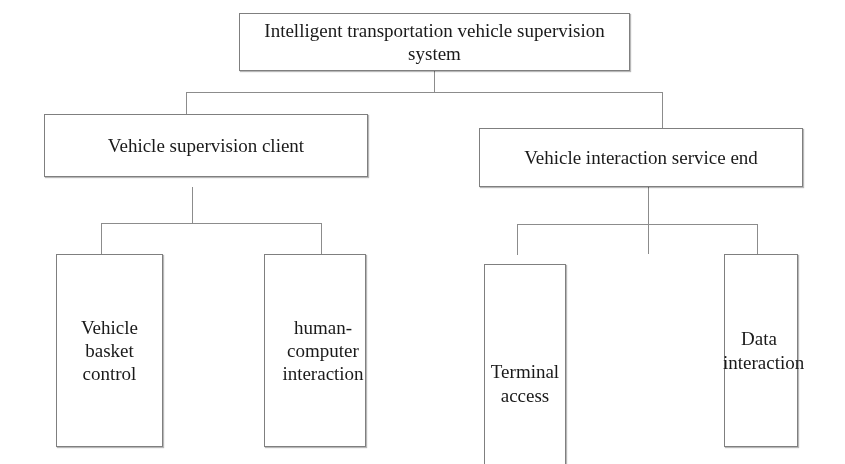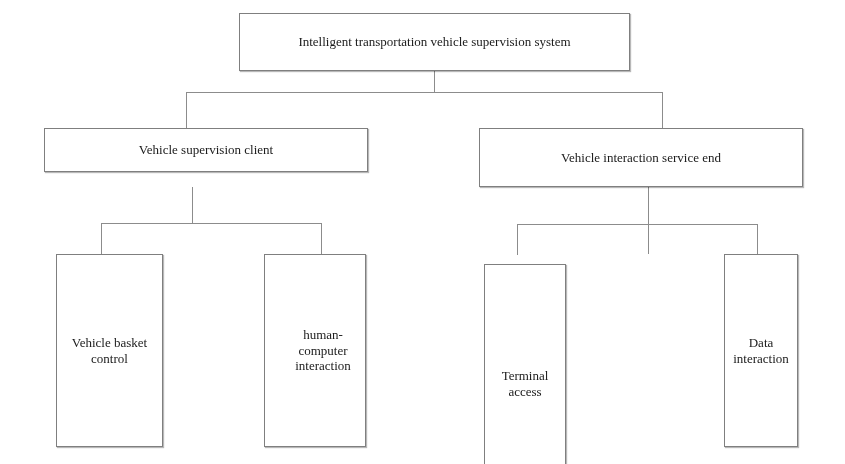--- a/index.html
+++ b/index.html
@@ -22,36 +22,36 @@
     border: 1px solid #7f7f7f;
     box-shadow: 1px 1px 1px rgba(0,0,0,0.28);
     display: flex;
     align-items: center;
     justify-content: center;
   }
   .node .label {
     display: block;
     width: 100%;
     text-align: center;
-    font-size: 13px;
+    font-size: 19px;
     line-height: 1.22;
     color: #1a1a1a;
     white-space: pre-line;
     padding: 0 2px;
   }
   .line {
     position: absolute;
     background: #8c8c8c;
   }
   .line.h { height: 1px; }
   .line.v { width: 1px; }
 
   
   #n-root     { left: 239px; top: 13px;  width: 391px; height: 58px; }
-  #n-client   { left: 44px;  top: 128px; width: 324px; height: 44px; }
+  #n-client   { left: 44px;  top: 114px; width: 324px; height: 63px; }
   #n-service  { left: 479px; top: 128px; width: 324px; height: 59px; }
   #n-basket   { left: 56px;  top: 254px; width: 107px; height: 193px; }
   #n-hci      { left: 264px; top: 254px; width: 102px; height: 193px; padding-left: 16px; }
   #n-terminal { left: 484px; top: 264px; width: 82px;  height: 239px; }
   #n-calc     { left: 604px; top: 254px; width: 74px;  height: 193px; }
   #n-data     { left: 724px; top: 254px; width: 74px;  height: 193px; justify-content: flex-end; }
 
   
   #c-root-stub      { left: 434px; top: 71px;  height: 22px; }
   #c-l1-rail        { left: 186px; top: 92px;  width: 477px; }

